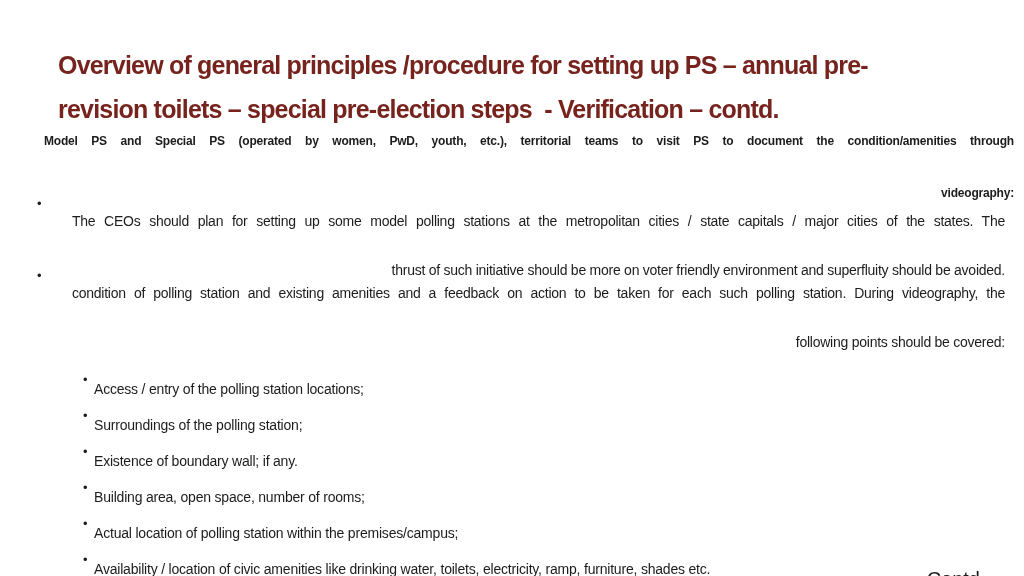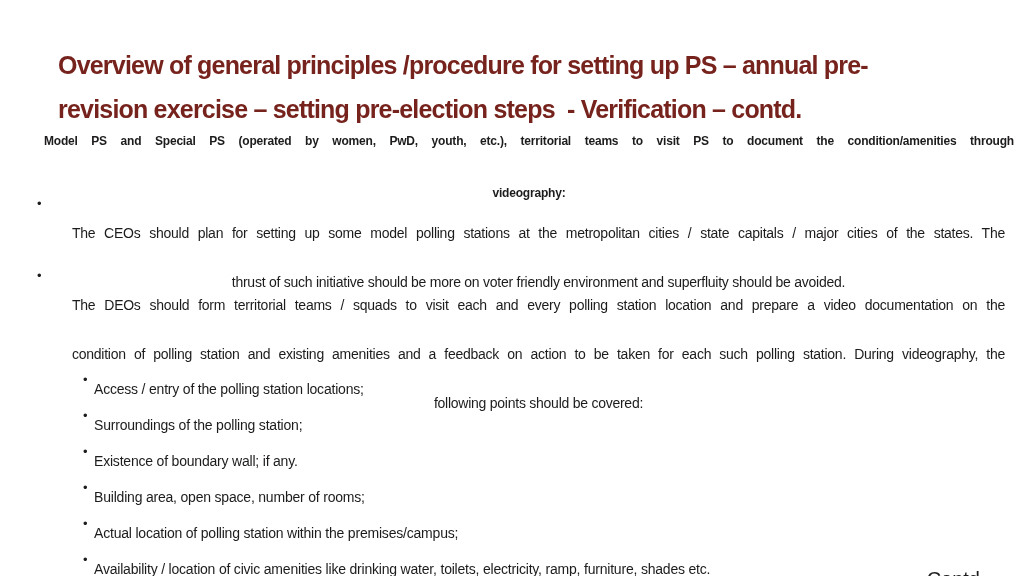--- a/index.html
+++ b/index.html
@@ -38,38 +38,38 @@
     right: 10px;
     top: 88px;
     font-size: 12px;
     font-weight: 700;
     letter-spacing: -0.2px;
     line-height: 34px;
     color: var(--body);
   }
   
   .jline { text-align: justify; text-align-last: justify; }
-  .lline { text-align: center; }
+  .lline { text-align: right; }
   
   .bullet {
     position: absolute;
     left: 10px;
     right: 10px;
     font-size: 14px;
     letter-spacing: -0.25px;
     line-height: 31px;
   }
   .bullet .dot {
     position: absolute;
     left: 0;
     top: 0;
     font-size: 13px;
     line-height: 31px;
   }
-  .bullet .btext { margin-left: 17px; margin-top: 12px; }
+  .bullet .btext { margin-left: 17px; }
   .b1 { top: 161px; }
   .b2 { top: 233px; }
   
   .subs {
     position: absolute;
     left: 47px;
     top: 334px;
     right: 30px;
     font-size: 14px;
     letter-spacing: -0.2px;
@@ -96,40 +96,39 @@
     color: var(--body);
   }
 </style>
 </head>
 <body>
 
 <div class="slide">
 
   <div class="title">
     <div class="tline">Overview of general principles /procedure for setting up PS – annual pre-</div>
-    <div class="tline">revision exercise – setting pre-election steps  - Verification – contd.</div>
+    <div class="tline">revision toilets – special pre-election steps  - Verification – contd.</div>
   </div>
 
   <div class="section-heading">
     <div class="jline">Model PS and Special PS (operated by women, PwD, youth, etc.), territorial teams to visit PS to document the condition/amenities through</div>
     <div class="lline">videography:</div>
   </div>
 
   <div class="bullet b1">
     <span class="dot">•</span>
     <div class="btext">
       <div class="jline">The CEOs should plan for setting up some model polling stations at the metropolitan cities / state capitals / major cities of the states. The</div>
       <div class="lline">thrust of such initiative should be more on voter friendly environment and superfluity should be avoided.</div>
     </div>
   </div>
 
   <div class="bullet b2">
     <span class="dot">•</span>
     <div class="btext">
-      <div class="jline">The DEOs should form territorial teams / squads to visit each and every polling station location and prepare a video documentation on the</div>
       <div class="jline">condition of polling station and existing amenities and a feedback on action to be taken for each such polling station. During videography, the</div>
       <div class="lline">following points should be covered:</div>
     </div>
   </div>
 
   <div class="subs">
     <div class="sub">
       <span class="dot">•</span>
       <span class="stext">Access / entry of the polling station locations;</span>
     </div>

